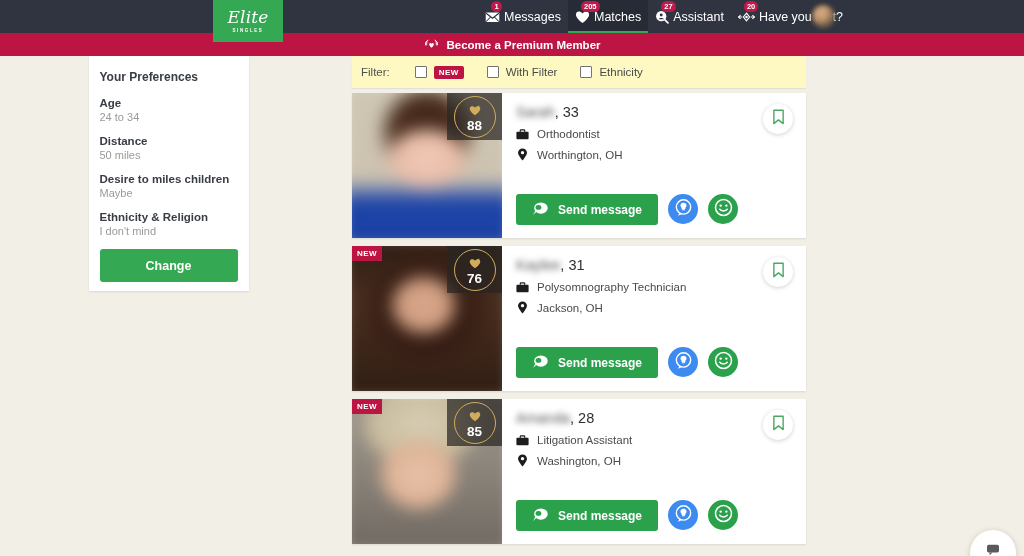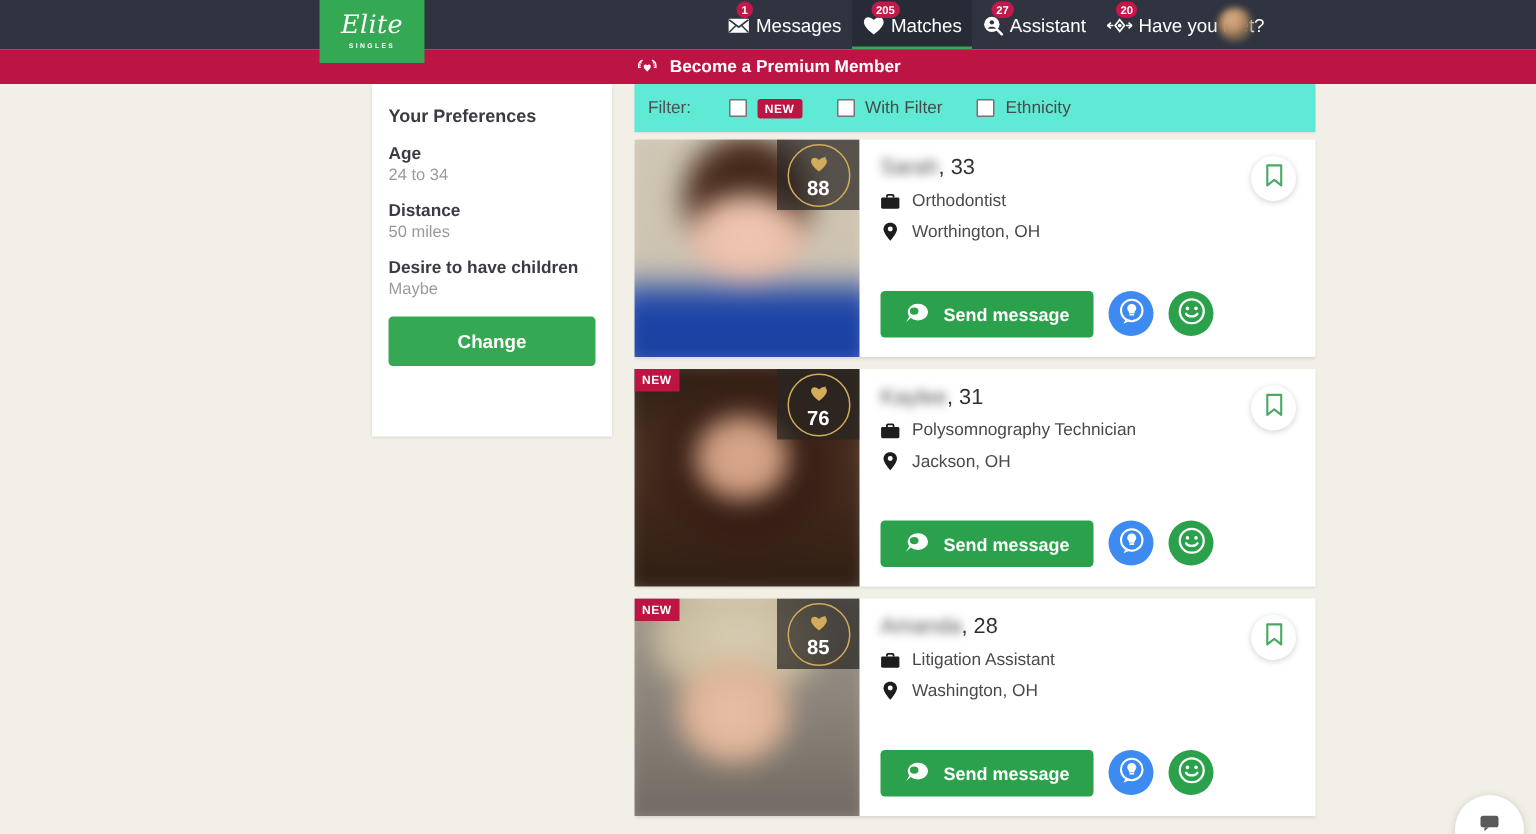--- a/index.html
+++ b/index.html
@@ -115,23 +115,23 @@
   
   .page {
     position: relative;
     height: 500px;
     display: flex;
     gap: 0;
   }
 
   
   .sidebar-wrap {
-    width: 423px;
-    display: flex;
-    justify-content: flex-end;
+    width: 352px;
+    display: flex;
+    justify-content: center;
     padding-top: 0;
   }
   .sidebar {
     width: 160px;
     margin-right: 15px;
     background: #ffffff;
     padding: 14px 11px 14px 11px;
     box-shadow: 0 1px 2px rgba(0,0,0,.10);
     height: 235px;
   }
@@ -166,21 +166,21 @@
     font-family: "Liberation Sans", sans-serif;
     cursor: pointer;
   }
 
   
   .main {
     width: 454px;
     position: relative;
   }
   .filterbar {
-    background: #5eead4;
+    background: #fef9c3;
     height: 32px;
     display: flex;
     align-items: center;
     padding: 0 0 0 9px;
     gap: 9px;
     font-size: 11.5px;
     color: #4a4a4a;
     box-shadow: 0 1px 1px rgba(0,0,0,.06);
   }
   .filter-label { font-weight: normal; color: #4f4f4f; margin-right: 16px; }
@@ -460,22 +460,26 @@
 
       <div>
         <div class="pref-label">Age</div>
         <div class="pref-value">24 to 34</div>
       </div>
       <div>
         <div class="pref-label">Distance</div>
         <div class="pref-value">50 miles</div>
       </div>
       <div>
-        <div class="pref-label">Desire to have children</div>
+        <div class="pref-label">Desire to miles children</div>
         <div class="pref-value">Maybe</div>
+      </div>
+      <div>
+        <div class="pref-label">Ethnicity &amp; Religion</div>
+        <div class="pref-value">I don't mind</div>
       </div>
 
       <button class="change-btn">Change</button>
     </aside>
   </div>
 
   <div class="main">
 
     <div class="filterbar">
       <span class="filter-label">Filter:</span>

